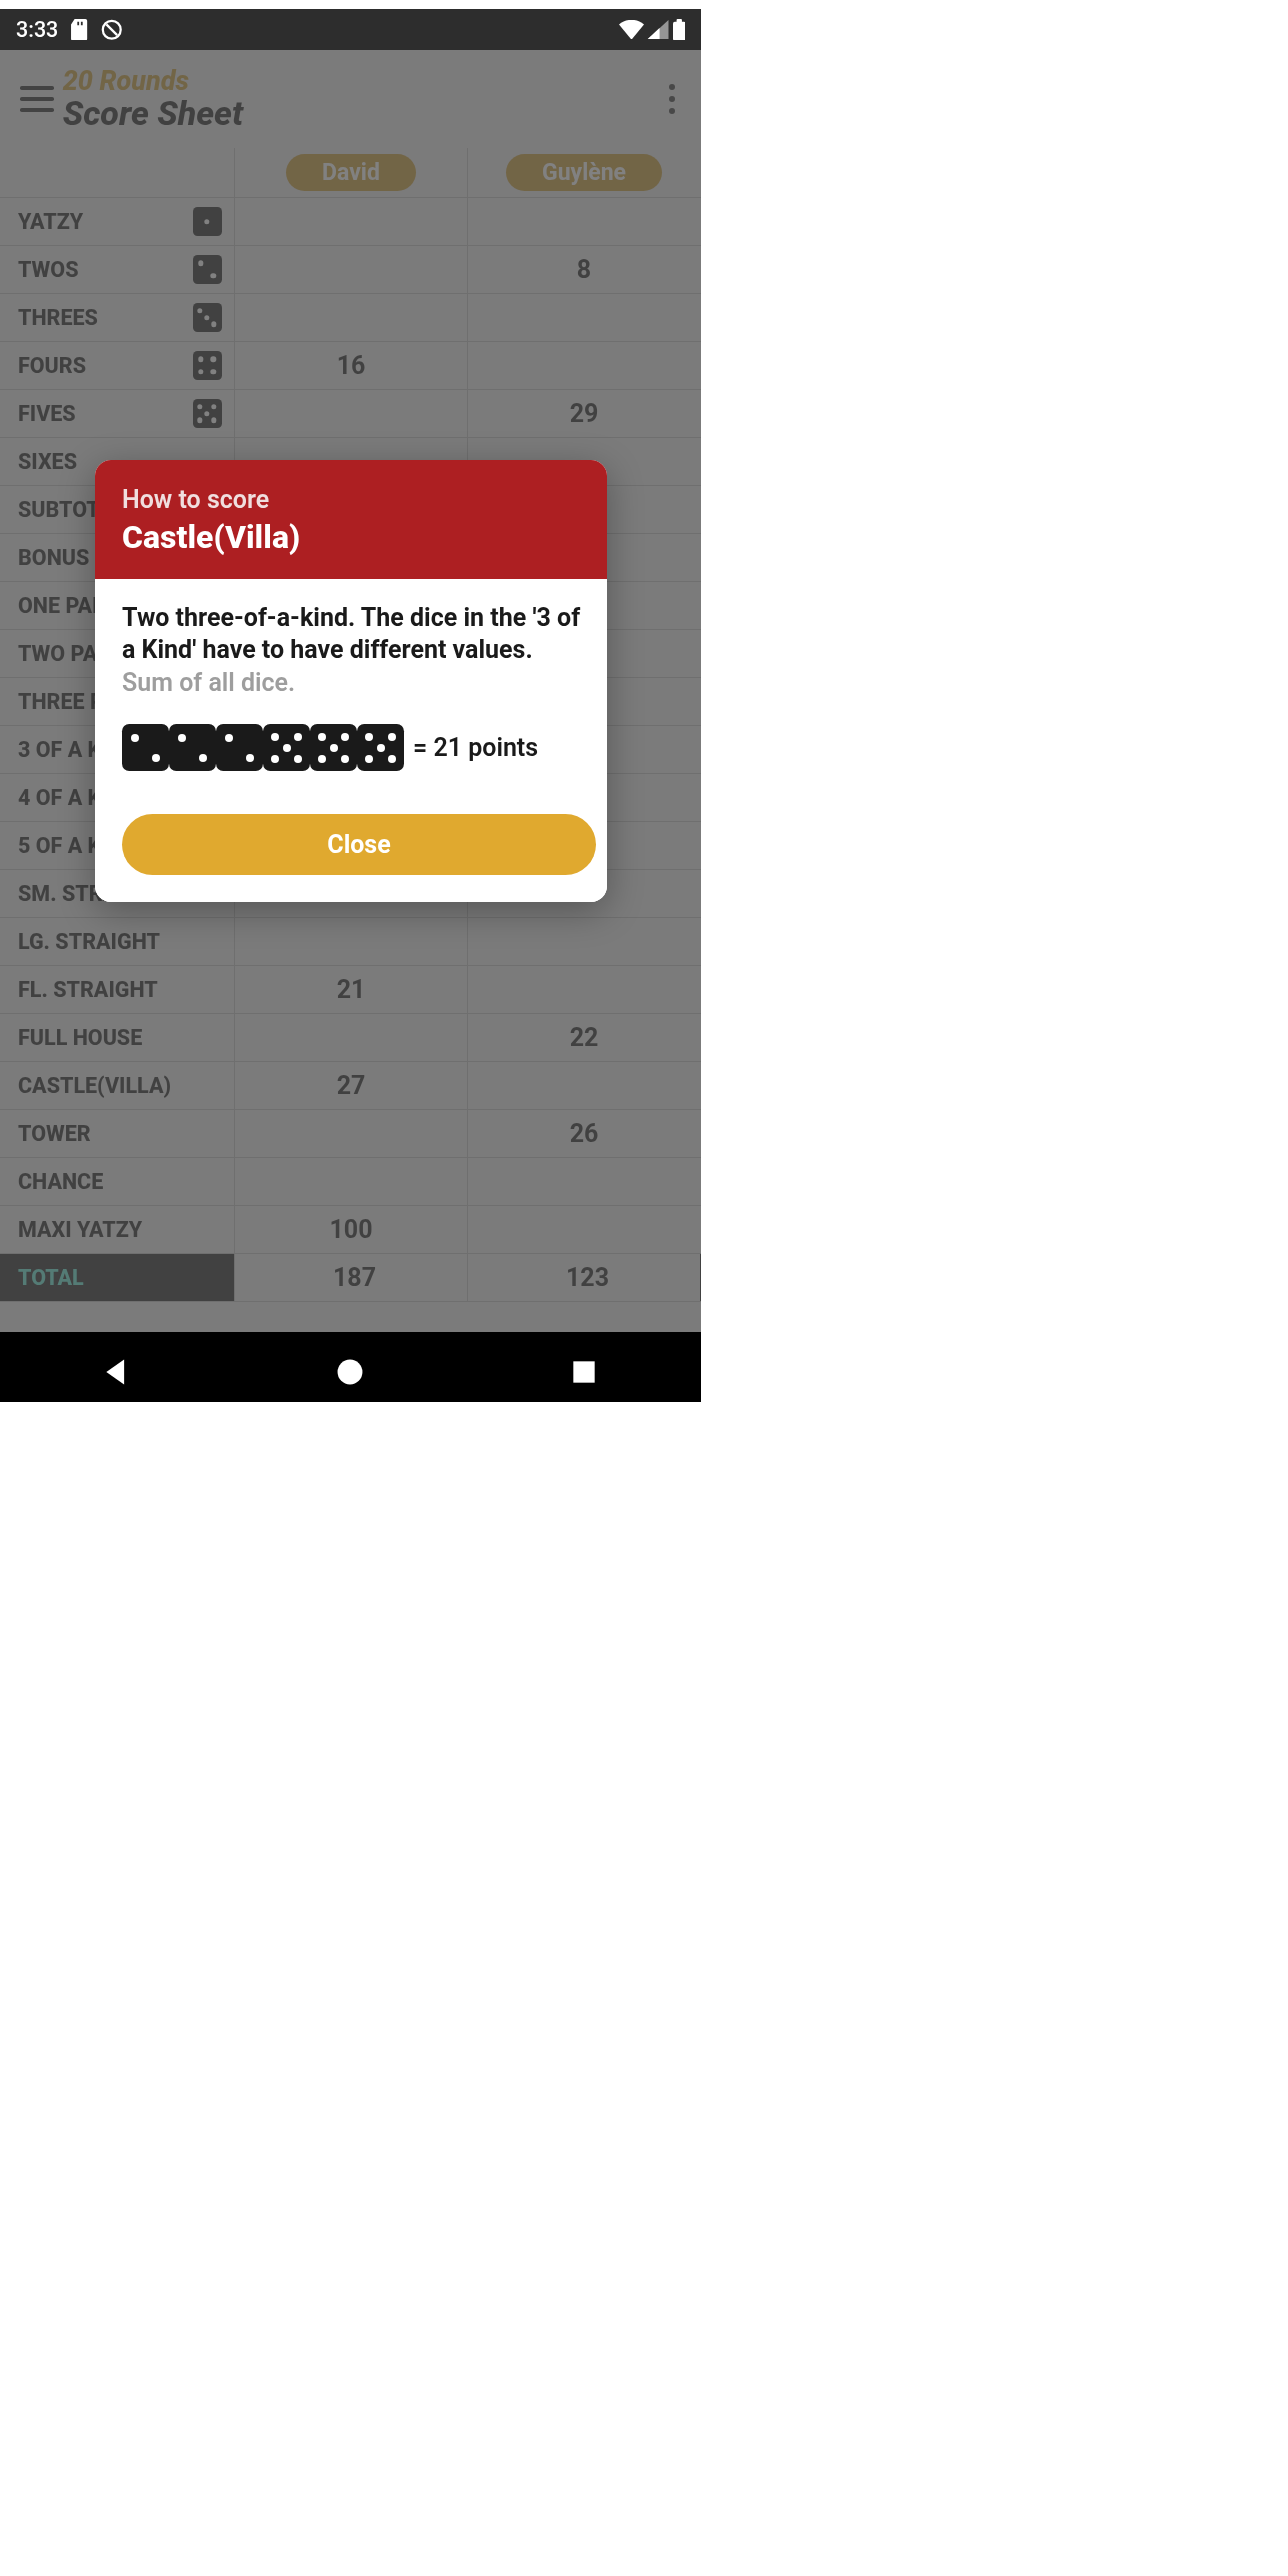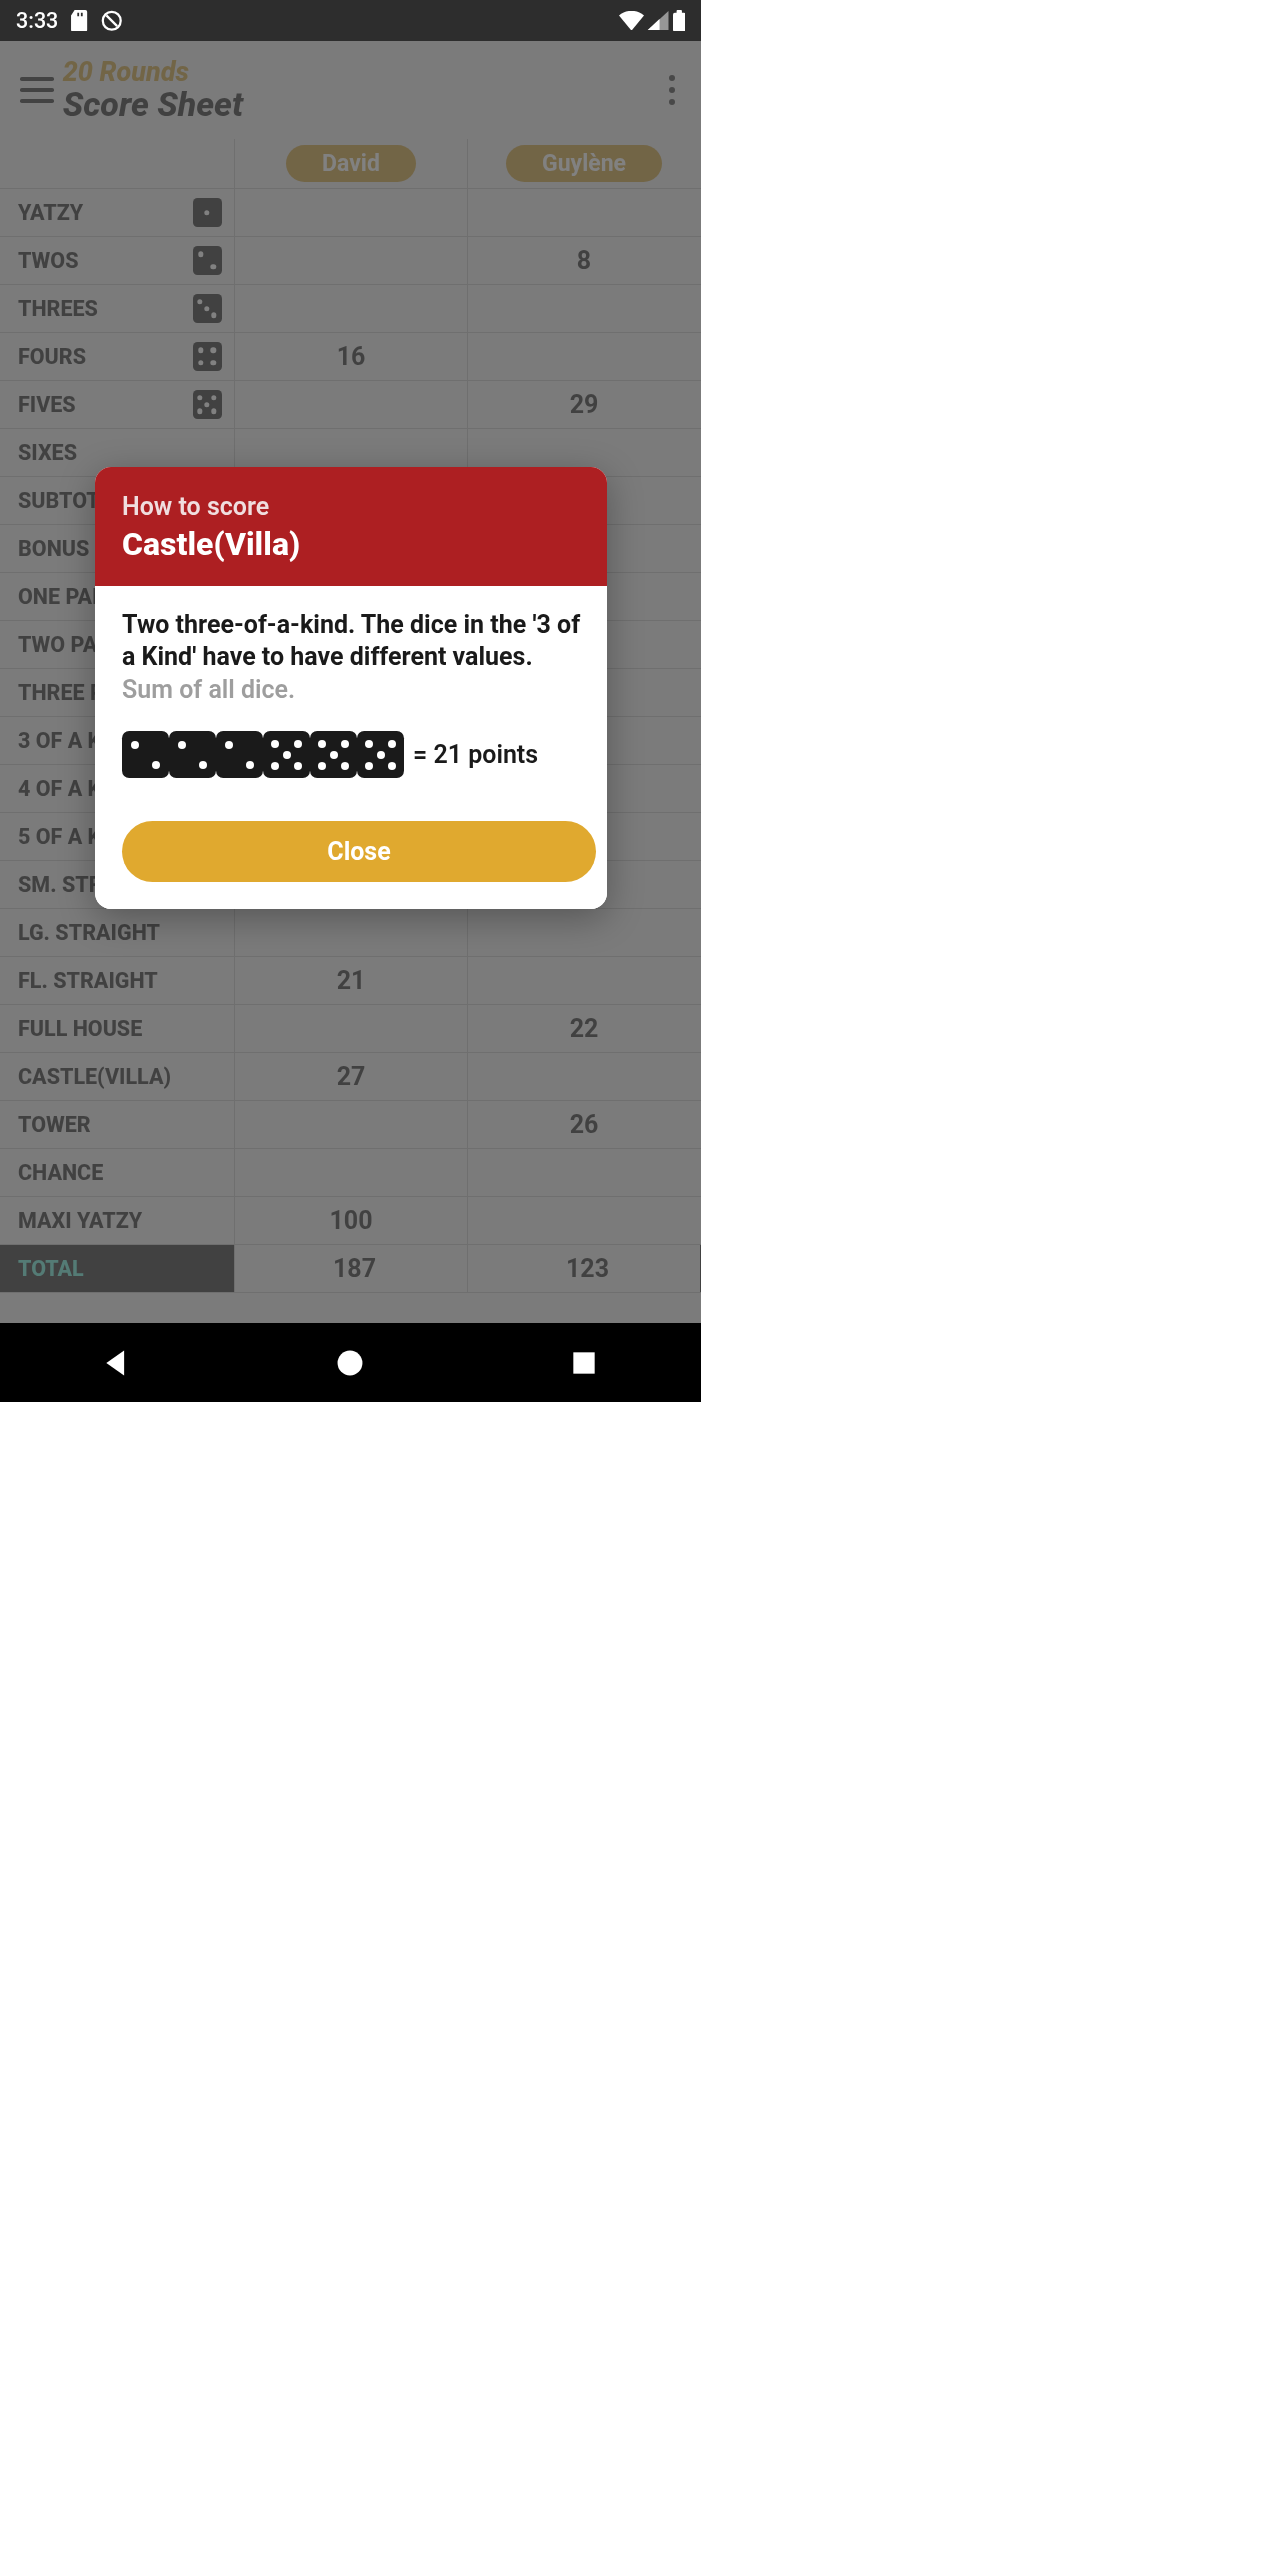--- a/index.html
+++ b/index.html
@@ -1,18 +1,18 @@
 <!DOCTYPE html>
 <html style="font-size:14.3px"><head>
 <meta charset="utf-8">
 <style>
   * { box-sizing: border-box; margin: 0; padding: 0; }
   html, body { width: 701px; height: 1402px; overflow: hidden; font-family: -apple-system, BlinkMacSystemFont, "Segoe UI", Roboto, sans-serif; }
   .device { width: 701px; height: 1402px; background: #000; position: relative; }
-  .statusbar { height: 41px; background: #2d2d2d; color: #fff; display: flex; align-items: center; padding: 0 16px; font-size: 21.5px; font-weight: 500; }
+  .statusbar { height: 41px; background: #2d2d2d; color: #fff; display: flex; align-items: center; padding: 0 16px; font-size: 21.5px; font-weight: 500; margin-top: 9px; }
   .statusbar .left { flex: 1; display: flex; align-items: center; gap: 12.5px; }
   .statusbar .right { display: flex; align-items: center; gap: 3.6px; }
   .sb-icon { display: inline-flex; align-items: center; justify-content: center; }
 
   .app { position: absolute; top: 41px; left: 0; right: 0; bottom: 79px; background: #e8e8e8; }
   .appbar { height: 98px; background: #e8e8e8; display: flex; align-items: center; padding: 0 10.7px; }
   .hamburger { width: 52px; height: 52px; display: flex; flex-direction: column; justify-content: center; gap: 6.3px; padding: 9px; }
   .hamburger span { height: 4.5px; background: #222; border-radius: 1.8px; }
   .titleblock { flex: 1; }
   .title-sub { color: #c99a2e; font-size: 27px; font-weight: 800; font-style: italic; }
@@ -34,21 +34,21 @@
   .row.total .labelcol { color: #5eead4; align-items: center; }
   .row.total .pcol { background: #e8e8e8; padding-left: 7px; }
 
   .die-icon { width: 29px; height: 29px; background: #1a1a1a; border-radius: 4.5px; position: relative; }
   .pip { position: absolute; width: 5.4px; height: 5.4px; background: #fff; border-radius: 50%; }
   .die-big { width: 47px; height: 47px; background: #1a1a1a; border-radius: 7.2px; position: relative; display: inline-block; }
   .die-big .pip { width: 8px; height: 8px; }
 
   .dimmer { position: absolute; top: 41px; left: 0; right: 0; bottom: 79px; background: rgba(80,80,80,0.72); }
 
-  .dialog { position: absolute; width: 512px; left: 95px; top: 467px; background: #fff; border-radius: 16px; overflow: hidden; box-shadow: 0 9px 36px rgba(0,0,0,0.3); }
+  .dialog { position: absolute; width: 512px; left: 95px; top: 451px; background: #fff; border-radius: 16px; overflow: hidden; box-shadow: 0 9px 36px rgba(0,0,0,0.3); }
   .dlg-head { background: #ad1f22; color: #fff; padding: 25px 27px 23px 27px; }
   .dlg-eyebrow { font-size: 25px; font-weight: 600; color: #f0dedf; }
   .dlg-title { font-size: 32px; font-weight: 800; margin-top: 3.6px; }
   .dlg-body { background: #fff; padding: 23px 11px 27px 27px; }
   .dlg-desc { font-size: 25px; font-weight: 700; color: #1a1a1a; line-height: 1.3; }
   .dlg-score { font-size: 25px; font-weight: 600; color: #9e9e9e; margin-top: 1.8px; }
   .dlg-example { margin-top: 27px; display: flex; align-items: center; gap: 0; }
   .dlg-eq { font-size: 25px; font-weight: 600; color: #1a1a1a; margin-left: 9px; }
   .dlg-close { margin-top: 43px; background: #e0a92f; color: #fff; font-size: 25px; font-weight: 700; text-align: center; padding: 16px; border-radius: 32px; }
 

